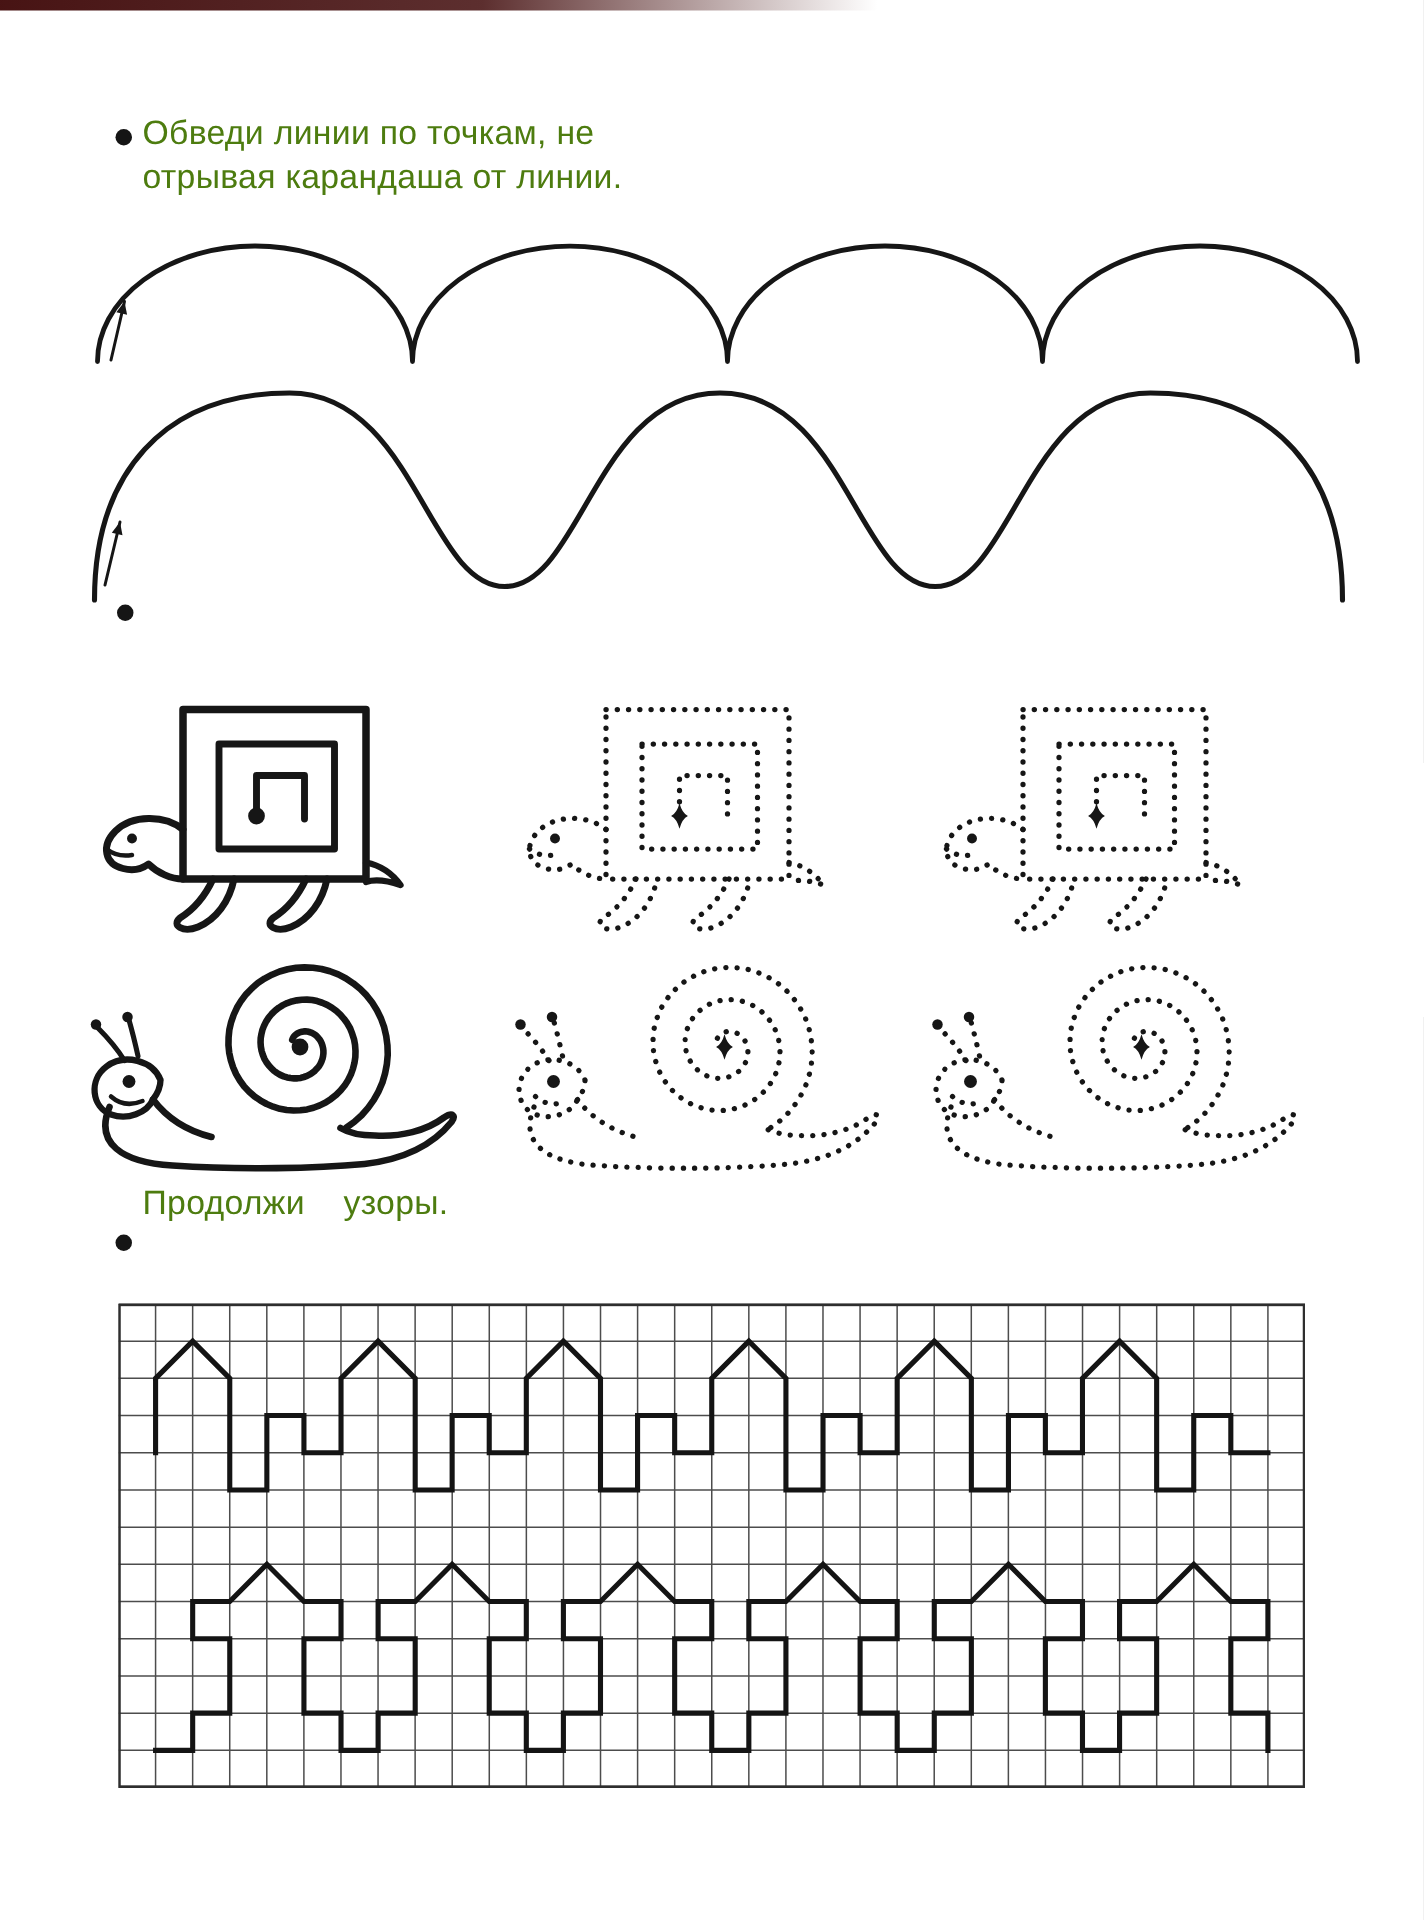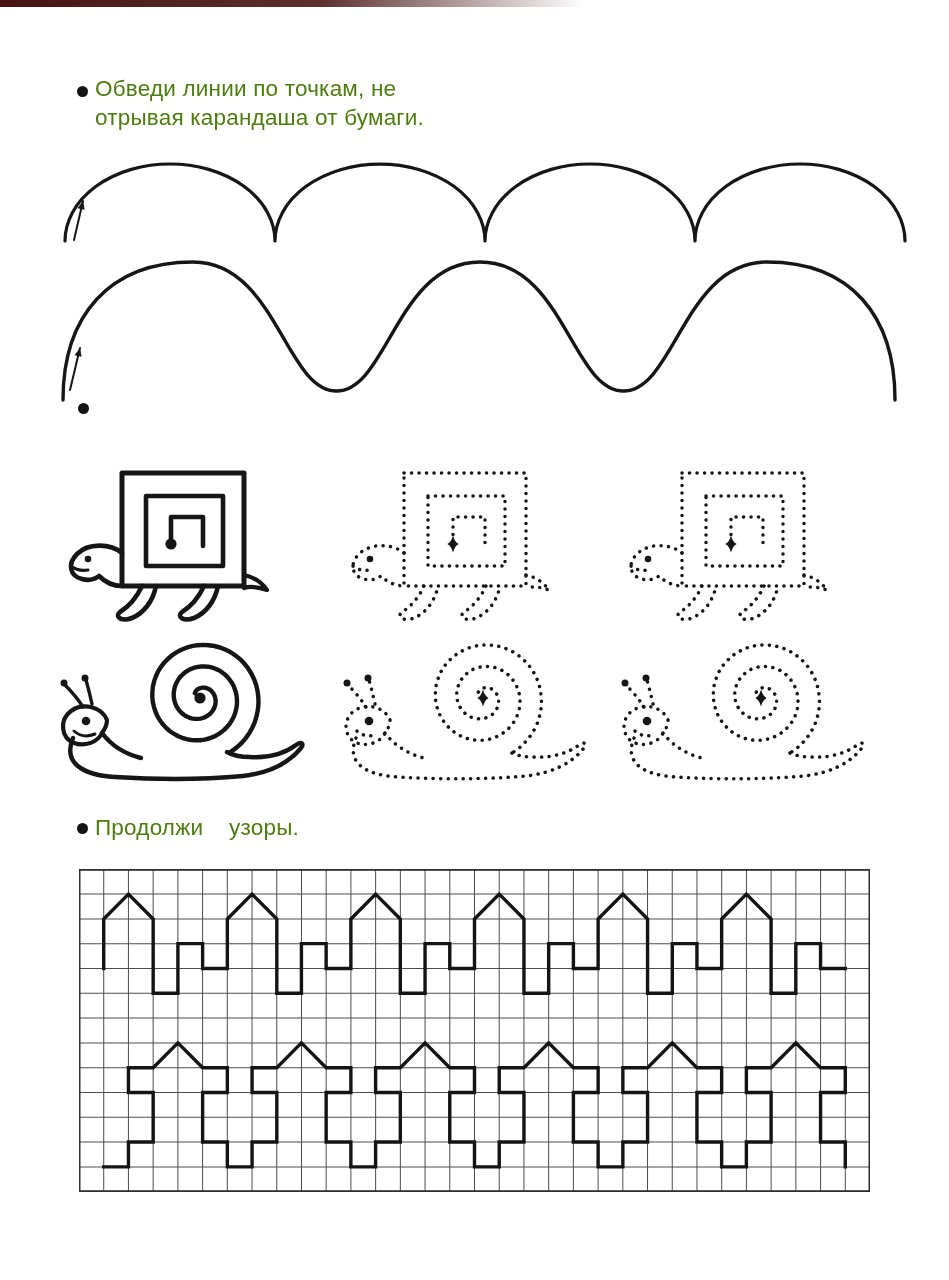--- a/index.html
+++ b/index.html
@@ -16,42 +16,42 @@
 </style>
 </head>
 <body>
 
 <div class="page">
   <div class="top-strip"></div>
 
   <div class="bullet" style="left:77px;top:86px;"></div>
   <div class="instr" style="left:95px;top:74px;">
     <div>Обведи линии по точкам, не</div>
-    <div>отрывая карандаша от бумаги.</div>
+    <div>отрывая карандаша от линии.</div>
   </div>
 
   <svg id="arcs-svg" style="left:50px;top:148px;" width="870" height="102" viewBox="0 0 870 102">
       <path fill="none" stroke="#161616" stroke-width="3.2" stroke-linecap="round" stroke-linejoin="round" d="M 15 93 A 105 77 0 0 1 225 93 A 105 77 0 0 1 435 93 A 105 77 0 0 1 645 93 A 105 77 0 0 1 855 93"></path>
       <path fill="none" stroke="#161616" stroke-width="2" stroke-linecap="round" stroke-linejoin="round" d="M24 92 L33 53"></path>
       <polygon points="33,53 27.57628568306029,60.182153090001854 34.72801320050679,61.83255174787413" fill="#161616"></polygon>
     </svg>
 
   <svg id="wave-svg" style="left:50px;top:250px;" width="870" height="152" viewBox="0 0 870 152">
       <path fill="none" stroke="#161616" stroke-width="3.4" stroke-linecap="round" stroke-linejoin="round" d="M 13 150 C 13 66, 59 12, 143 12 C 226 12, 235.5 141, 286.5 141 C 337.5 141, 347 12, 430 12 C 513 12, 522.5 141, 573.5 141 C 624.5 141, 634 12, 717 12 C 801 12, 845 66, 845 150"></path>
       <path fill="none" stroke="#161616" stroke-width="2" stroke-linecap="round" stroke-linejoin="round" d="M20 140 L30 98"></path>
       <polygon points="30,98 24.526541597954512,105.14431614089673 31.666635849061386,106.84433858163646" fill="#161616"></polygon>
     </svg>
 
   <div class="bullet" style="left:78px;top:403px;"></div>
 
   <div id="turtle-row"></div>
   <div id="snail-row"></div>
 
   <div class="bullet" style="left:77px;top:823px;"></div>
-  <div class="instr pre" style="left:95px;top:813px;">Продолжи    узоры.</div>
+  <div class="instr pre" style="left:95px;top:787px;">Продолжи    узоры.</div>
 
   <svg id="grid-svg" style="left:79px;top:869px;" width="791" height="323" viewBox="0 0 790.2 322.1">
       <line x1="0" y1="0" x2="0" y2="322.1" stroke="#4c4c4c" stroke-width="1"></line>
       <line x1="24.69375" y1="0" x2="24.69375" y2="322.1" stroke="#4c4c4c" stroke-width="1"></line>
       <line x1="49.3875" y1="0" x2="49.3875" y2="322.1" stroke="#4c4c4c" stroke-width="1"></line>
       <line x1="74.08125000000001" y1="0" x2="74.08125000000001" y2="322.1" stroke="#4c4c4c" stroke-width="1"></line>
       <line x1="98.775" y1="0" x2="98.775" y2="322.1" stroke="#4c4c4c" stroke-width="1"></line>
       <line x1="123.46875" y1="0" x2="123.46875" y2="322.1" stroke="#4c4c4c" stroke-width="1"></line>
       <line x1="148.16250000000002" y1="0" x2="148.16250000000002" y2="322.1" stroke="#4c4c4c" stroke-width="1"></line>
       <line x1="172.85625000000002" y1="0" x2="172.85625000000002" y2="322.1" stroke="#4c4c4c" stroke-width="1"></line>

